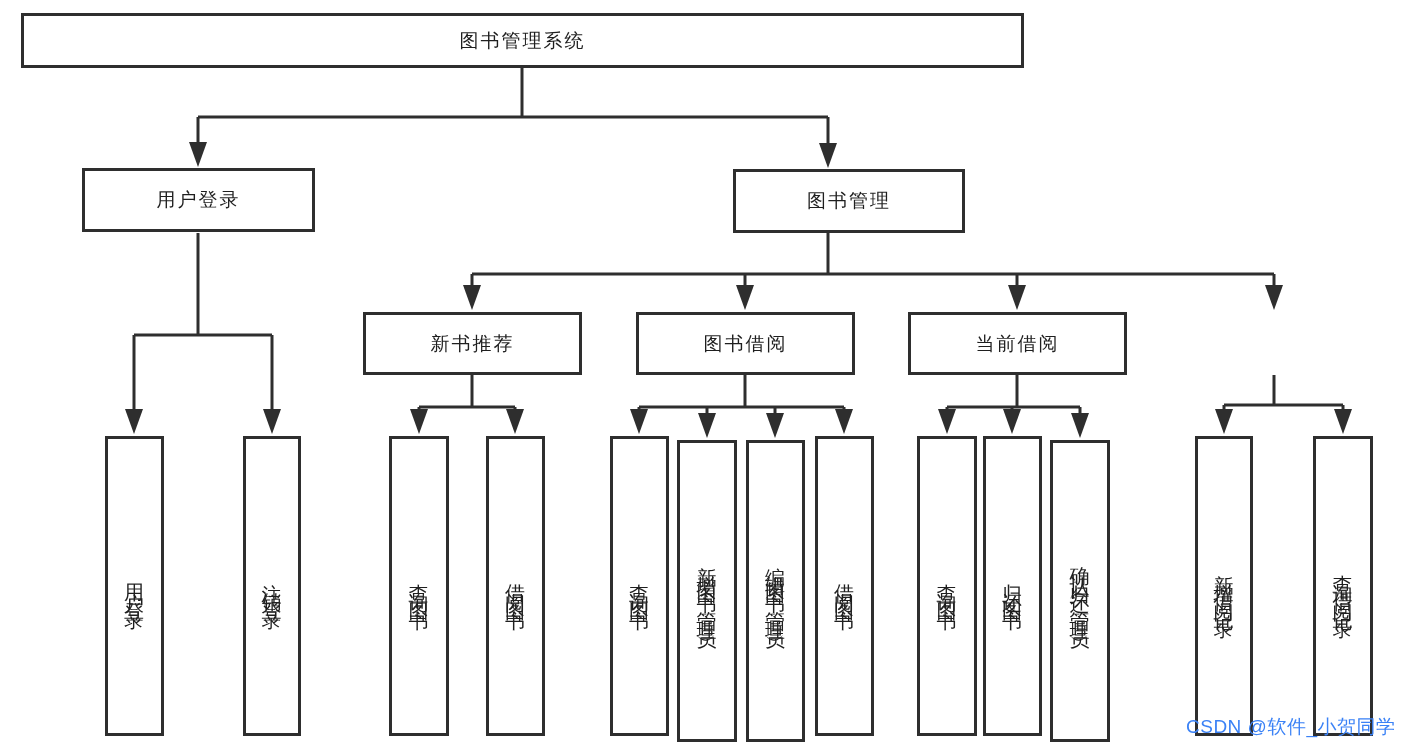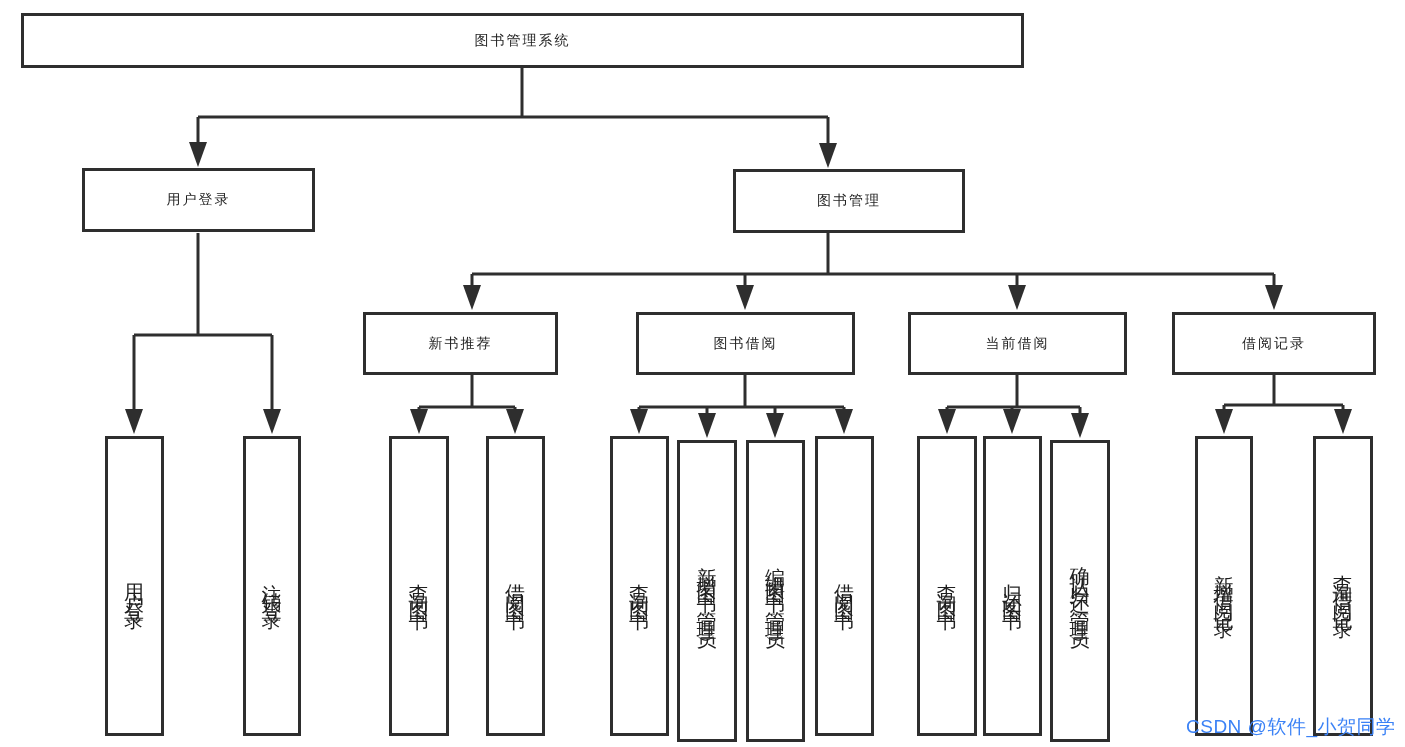--- a/index.html
+++ b/index.html
@@ -20,21 +20,21 @@
   .node {
     position: absolute;
     border: 3px solid #2e2e2e;
     background: #ffffff;
     display: flex;
     align-items: center;
     justify-content: center;
     z-index: 2;
   }
   .hlabel {
-    font-size: 14px;
+    font-size: 19px;
     color: #1f1f1f;
     letter-spacing: 2px;
     white-space: nowrap;
   }
   .vleaf .vlabel {
     writing-mode: vertical-rl;
     text-orientation: mixed;
     font-size: 20px;
     color: #1f1f1f;
     letter-spacing: 9px;
@@ -133,32 +133,29 @@
     <span class="hlabel">图书管理系统</span>
   </div>
 
   <div class="node" style="left:82px; top:168px; width:233px; height:64px;">
     <span class="hlabel">用户登录</span>
   </div>
   <div class="node" style="left:712px; top:169px; width:232px; height:64px;margin-left:21px;">
     <span class="hlabel">图书管理</span>
   </div>
 
-  <div class="node" style="left:363px; top:312px; width:195px; height:63px;">
+  <div class="node" style="left:363px; top:312px; width:219px; height:63px;">
     <span class="hlabel">新书推荐</span>
   </div>
   <div class="node" style="left:908px; top:312px; width:219px; height:63px;">
     <span class="hlabel">当前借阅</span>
   </div>
   <div class="node" style="left:636px; top:312px; width:219px; height:63px;">
     <span class="hlabel">图书借阅</span>
   </div>
-  <div class="node" style="left:1172px; top:312px; width:204px; height:63px;">
-    <span class="hlabel">借阅记录</span>
-  </div>
 
   <div class="node vleaf" style="left:105px; top:436px; width:59px; height:300px;">
     <span class="vlabel">用户登录</span>
   </div>
   <div class="node vleaf" style="left:243px; top:436px; width:58px; height:300px;">
     <span class="vlabel">注销登录</span>
   </div>
 
   <div class="node vleaf" style="left:389px; top:436px; width:60px; height:300px;">
     <span class="vlabel">查询图书</span>

